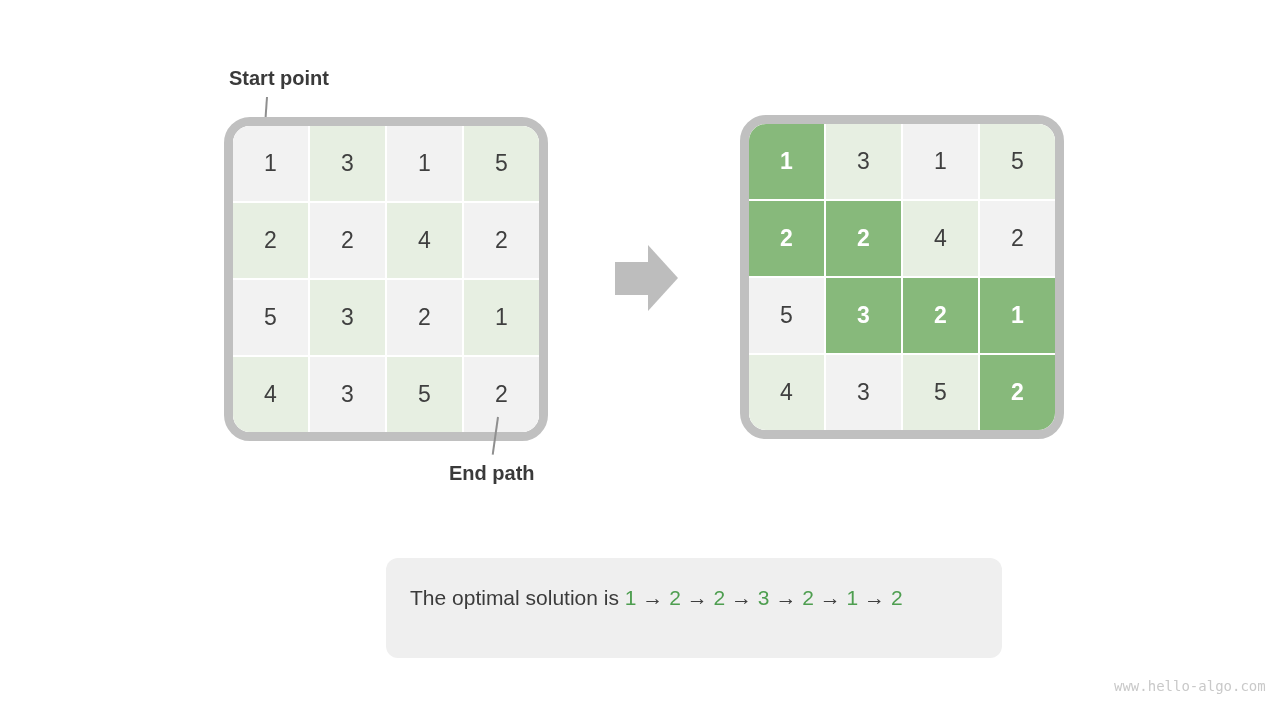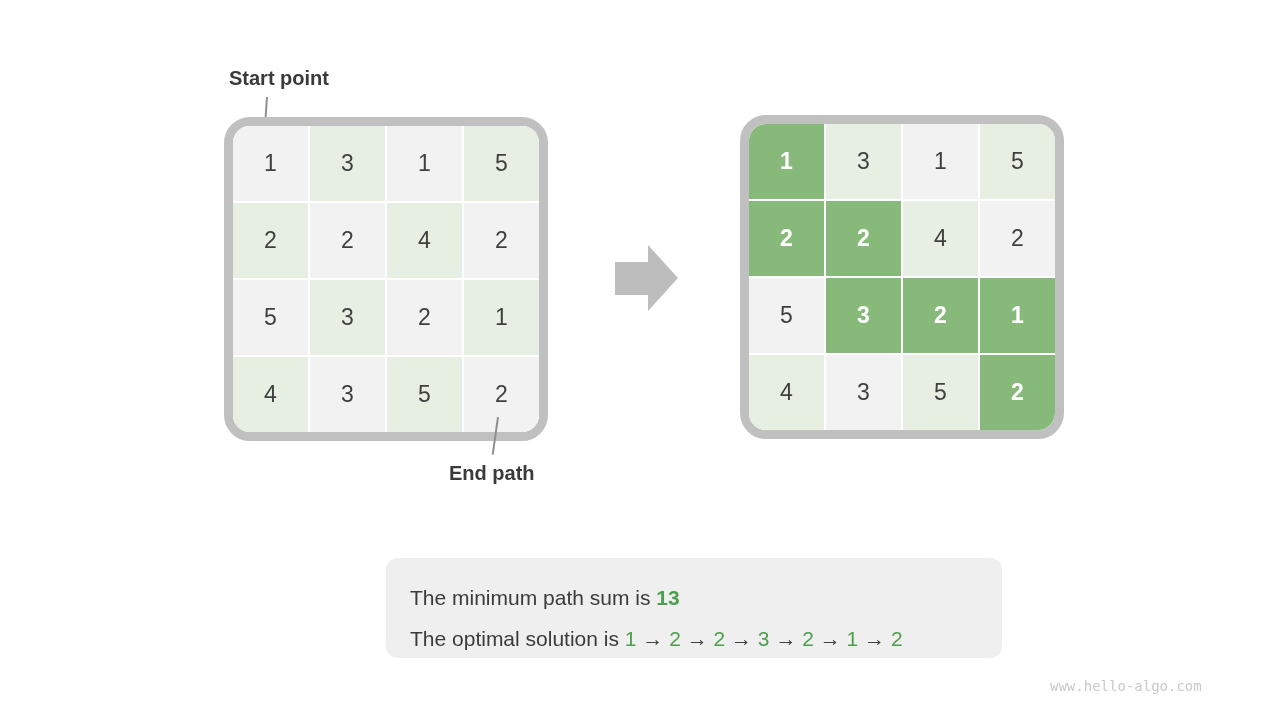--- a/index.html
+++ b/index.html
@@ -94,21 +94,21 @@
     color: #3b3b3b;
   }
   .result-line { line-height: 41px; white-space: nowrap; }
   .green { color: #4e9e50; }
   .bold  { font-weight: 700; }
   .sep   { color: #3f3f3f; }
 
   
   .watermark {
     position: absolute;
-    left: 1050px; top: 678px;
+    left: 1114px; top: 678px;
     font-family: "DejaVu Sans Mono", "Liberation Mono", monospace;
     font-size: 14px;
     color: #c9c9c9;
     white-space: nowrap;
   }
 </style>
 </head>
 <body>
 
 <div class="canvas">
@@ -161,22 +161,19 @@
         <div class="cell path">1</div>
         <div class="cell alt-green">4</div>
         <div class="cell alt-gray">3</div>
         <div class="cell alt-green">5</div>
         <div class="cell path">2</div>
       </div>
   </div>
 
   <div class="result-box">
     <div class="result-line">
-      <span>The minimum path sum is </span><span class="green bold">13</span>
-    </div>
-    <div class="result-line">
       <span>The optimal solution is </span><span id="solution-seq"><span class="green">1</span><span class="sep"> → </span><span class="green">2</span><span class="sep"> → </span><span class="green">2</span><span class="sep"> → </span><span class="green">3</span><span class="sep"> → </span><span class="green">2</span><span class="sep"> → </span><span class="green">1</span><span class="sep"> → </span><span class="green">2</span></span>
     </div>
   </div>
 
   <div class="watermark">www.hello-algo.com</div>
 
 </div>
 
 </body></html>

